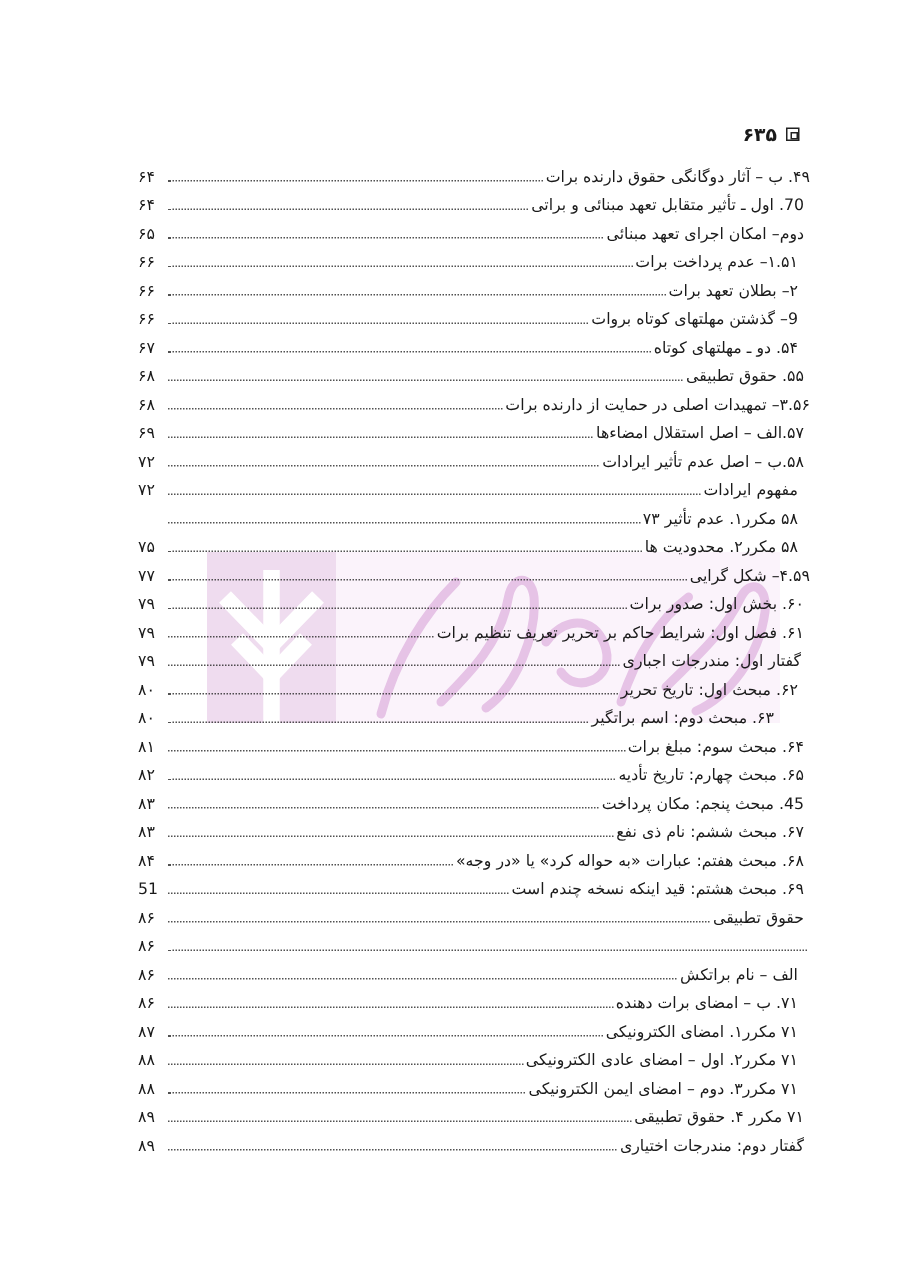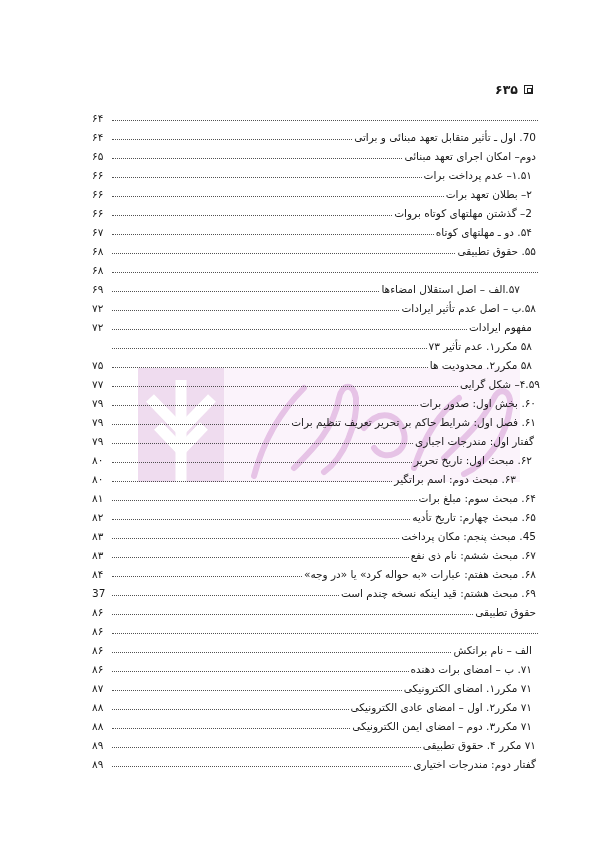--- a/index.html
+++ b/index.html
@@ -57,20 +57,21 @@
           <path d="M140 60 C 155 40, 175 45, 180 65 C 185 85, 160 95, 150 80"></path>
           <path d="M190 100 C 200 70, 215 45, 235 30"></path>
           <path d="M220 90 C 240 70, 258 55, 270 30 C 276 18, 288 22, 286 40 C 282 70, 262 96, 240 106"></path>
         </g>
       </svg>
     </div>
   </div>
 
   <div class="toc">
     <div class="row" style="top:0px">
+        <span class="entry" style="margin-right:0px">۴۹. ب – آثار دوگانگی حقوق دارنده برات</span>
         <span class="leader"></span>
         <span class="pg">۶۴</span>
       </div>
     <div class="row" style="top:19px">
         <span class="entry" style="margin-right:4px">70. اول ـ تأثیر متقابل تعهد مبنائی و براتی</span>
         <span class="leader"></span>
         <span class="pg">۶۴</span>
       </div>
     <div class="row" style="top:38px">
         <span class="entry" style="margin-right:4px">دوم– امکان اجرای تعهد مبنائی</span>
@@ -81,40 +82,41 @@
         <span class="entry" style="margin-right:8px">۱.۵۱– عدم پرداخت برات</span>
         <span class="leader"></span>
         <span class="pg">۶۶</span>
       </div>
     <div class="row" style="top:76px">
         <span class="entry" style="margin-right:8px">۲– بطلان تعهد برات</span>
         <span class="leader"></span>
         <span class="pg">۶۶</span>
       </div>
     <div class="row" style="top:95px">
-        <span class="entry" style="margin-right:8px">2– گذشتن مهلتهای کوتاه بروات</span>
+        <span class="entry" style="margin-right:8px">9– گذشتن مهلتهای کوتاه بروات</span>
         <span class="leader"></span>
         <span class="pg">۶۶</span>
       </div>
     <div class="row" style="top:114px">
         <span class="entry" style="margin-right:8px">۵۴. دو ـ مهلتهای کوتاه</span>
         <span class="leader"></span>
         <span class="pg">۶۷</span>
       </div>
     <div class="row" style="top:133px">
         <span class="entry" style="margin-right:4px">۵۵. حقوق تطبیقی</span>
         <span class="leader"></span>
         <span class="pg">۶۸</span>
       </div>
     <div class="row" style="top:152px">
+        <span class="entry" style="margin-right:0px">۳.۵۶– تمهیدات اصلی در حمایت از دارنده برات</span>
         <span class="leader"></span>
         <span class="pg">۶۸</span>
       </div>
     <div class="row" style="top:171px">
-        <span class="entry" style="margin-right:20px">۵۷.الف – اصل استقلال امضاءها</span>
+        <span class="entry" style="margin-right:4px">۵۷.الف – اصل استقلال امضاءها</span>
         <span class="leader"></span>
         <span class="pg">۶۹</span>
       </div>
     <div class="row" style="top:190px">
         <span class="entry" style="margin-right:4px">۵۸.ب – اصل عدم تأثیر ایرادات</span>
         <span class="leader"></span>
         <span class="pg">۷۲</span>
       </div>
     <div class="row" style="top:209px">
         <span class="entry" style="margin-right:8px">مفهوم ایرادات</span>
@@ -182,21 +184,21 @@
         <span class="pg">۸۳</span>
       </div>
     <div class="row" style="top:456px">
         <span class="entry" style="margin-right:4px">۶۸. مبحث هفتم: عبارات «به حواله کرد» یا «در وجه»</span>
         <span class="leader"></span>
         <span class="pg">۸۴</span>
       </div>
     <div class="row" style="top:475px">
         <span class="entry" style="margin-right:4px">۶۹. مبحث هشتم: قید اینکه نسخه چندم است</span>
         <span class="leader"></span>
-        <span class="pg">37</span>
+        <span class="pg">51</span>
       </div>
     <div class="row" style="top:494px">
         <span class="entry" style="margin-right:4px">حقوق تطبیقی</span>
         <span class="leader"></span>
         <span class="pg">۸۶</span>
       </div>
     <div class="row" style="top:513px">
         <span class="leader"></span>
         <span class="pg">۸۶</span>
       </div>

